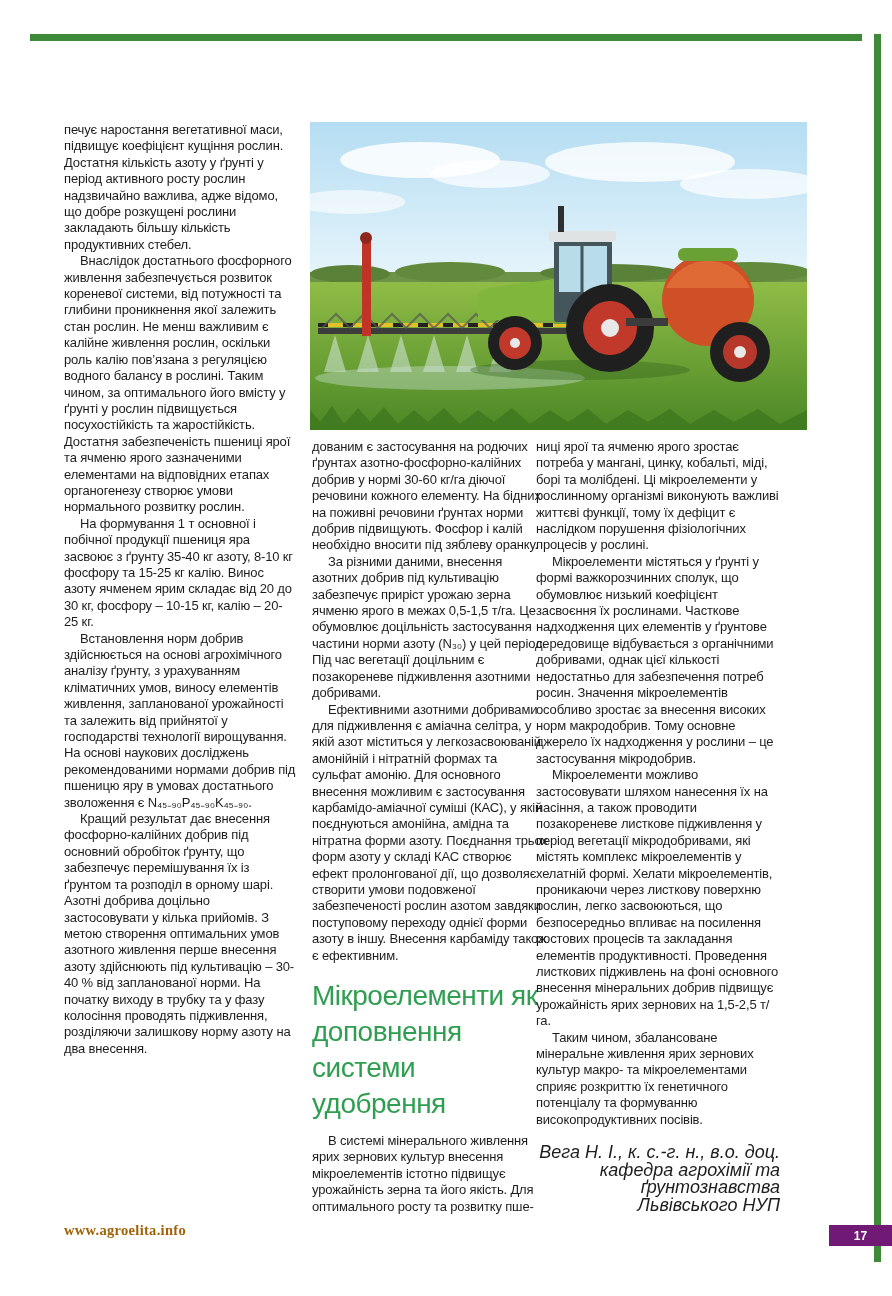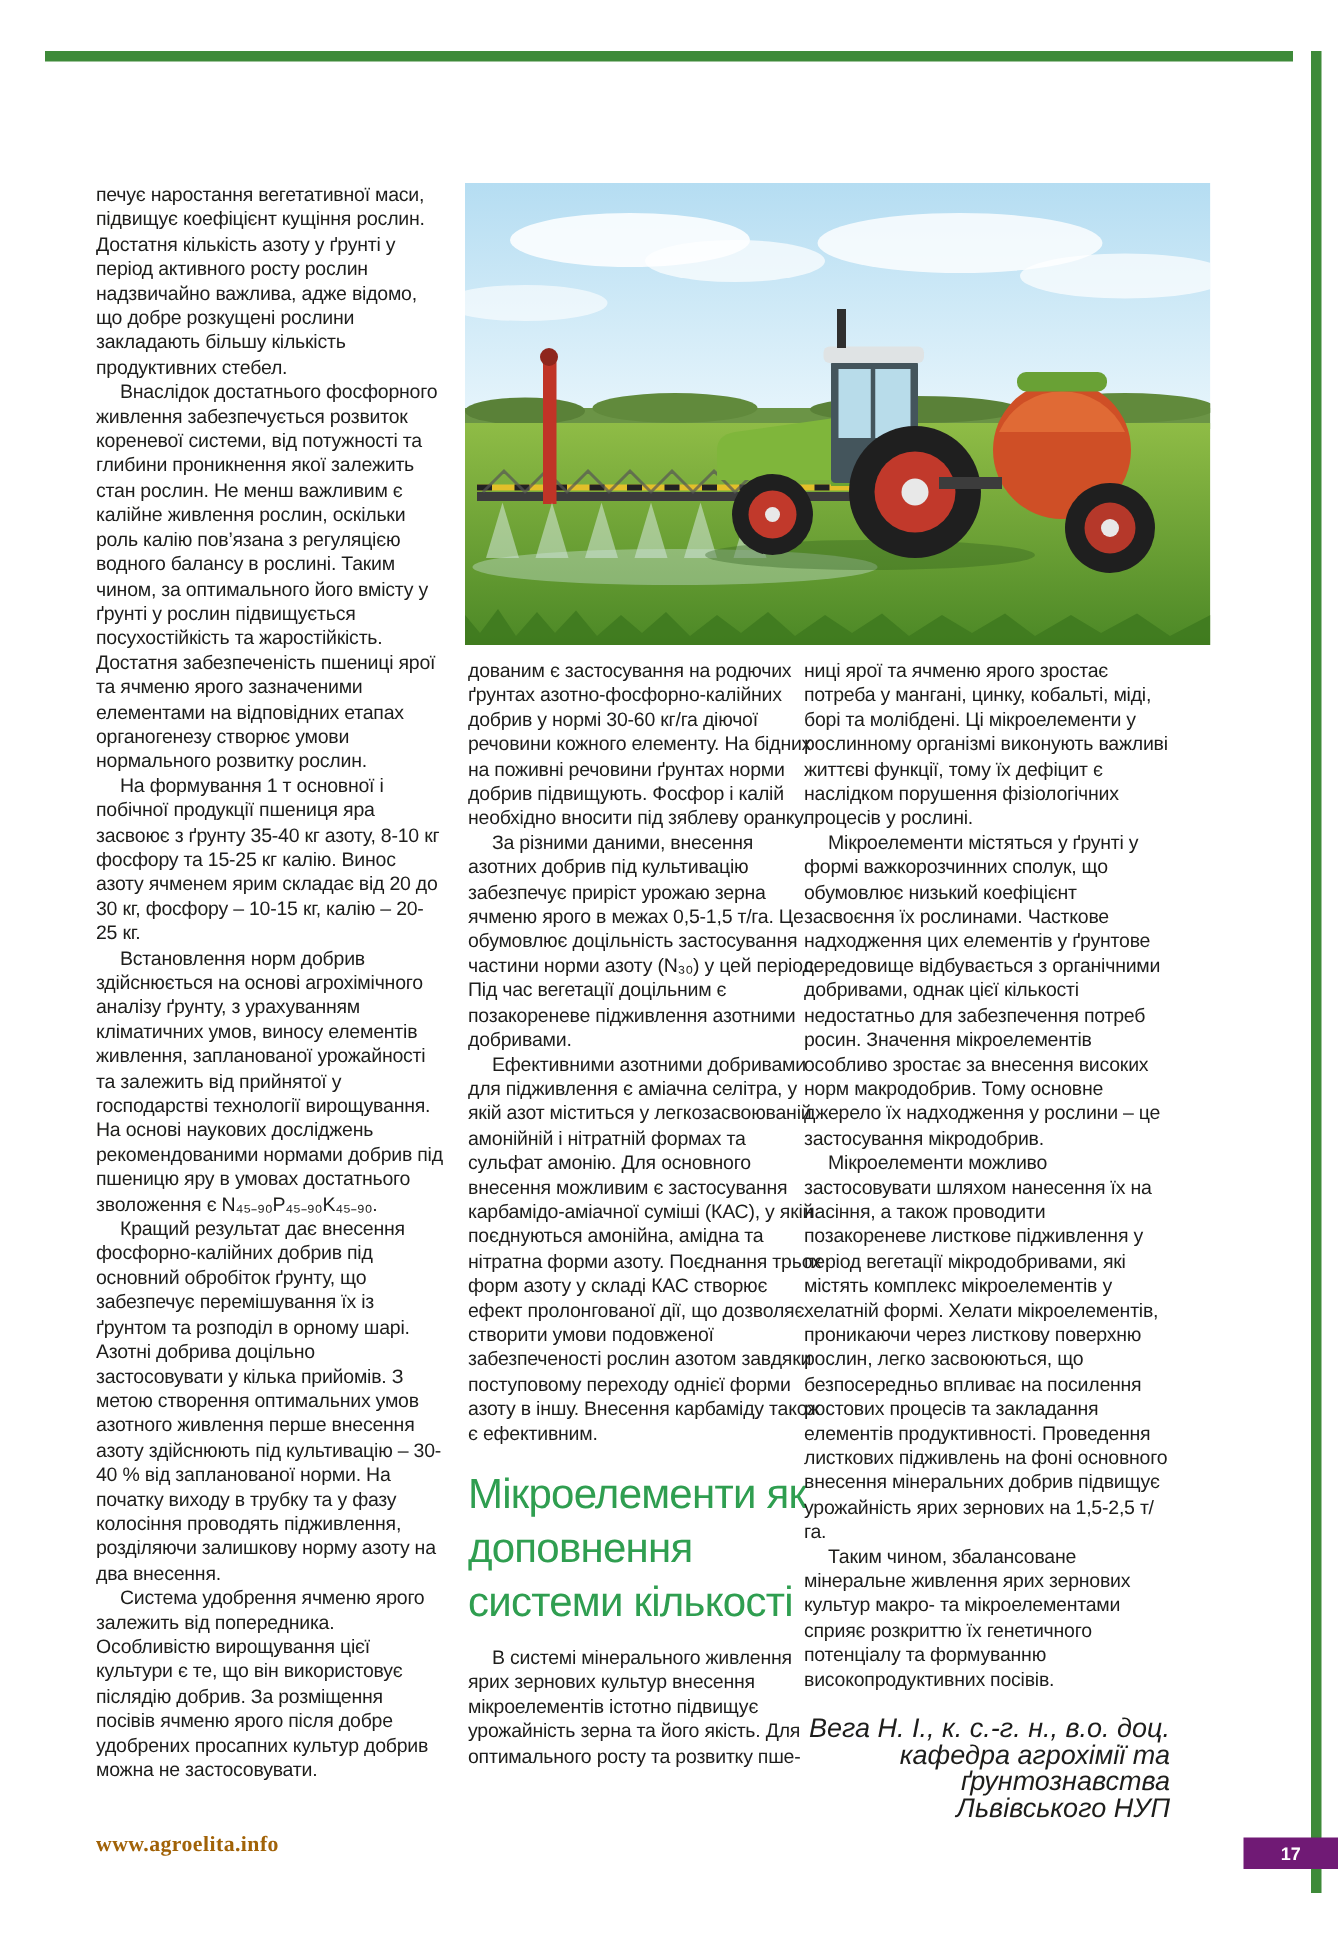--- a/index.html
+++ b/index.html
@@ -30,21 +30,20 @@
 
   <div class="top-rule"></div>
   <div class="edge-rule"></div>
 
   <div class="col col1">
     <p class="body cont">печує наростання вегетативної маси, підвищує коефіцієнт кущіння рослин. Достатня кількість азоту у ґрунті у період активного росту рослин надзвичайно важлива, адже відомо, що добре розкущені рослини закладають більшу кількість продуктивних стебел.</p>
     <p class="body">Внаслідок достатнього фосфорного живлення забезпечується розвиток кореневої системи, від потужності та глибини проникнення якої залежить стан рослин. Не менш важливим є калійне живлення рослин, оскільки роль калію пов’язана з регуляцією водного балансу в рослині. Таким чином, за оптимального його вмісту у ґрунті у рослин підвищується посухостійкість та жаростійкість. Достатня забезпеченість пшениці ярої та ячменю ярого зазначеними елементами на відповідних етапах органогенезу створює умови нормального розвитку рослин.</p>
     <p class="body">На формування 1 т основної і побічної продукції пшениця яра засвоює з ґрунту 35-40 кг азоту, 8-10 кг фосфору та 15-25 кг калію. Винос азоту ячменем ярим складає від 20 до 30 кг, фосфору – 10-15 кг, калію – 20-25 кг.</p>
     <p class="body">Встановлення норм добрив здійснюється на основі агрохімічного аналізу ґрунту, з урахуванням кліматичних умов, виносу елементів живлення, запланованої урожайності та залежить від прийнятої у господарстві технології вирощування. На основі наукових досліджень рекомендованими нормами добрив під пшеницю яру в умовах достатнього зволоження є N₄₅₋₉₀P₄₅₋₉₀K₄₅₋₉₀.</p>
     <p class="body">Кращий результат дає внесення фосфорно-калійних добрив під основний обробіток ґрунту, що забезпечує перемішування їх із ґрунтом та розподіл в орному шарі. Азотні добрива доцільно застосовувати у кілька прийомів. З метою створення оптимальних умов азотного живлення перше внесення азоту здійснюють під культивацію – 30-40 % від запланованої норми. На початку виходу в трубку та у фазу колосіння проводять підживлення, розділяючи залишкову норму азоту на два внесення.</p>
-    <p class="body">Система удобрення ячменю ярого залежить від попередника. Особливістю вирощування цієї культури є те, що він використовує післядію добрив. За розміщення посівів ячменю ярого після добре удобрених просапних культур добрив можна не застосовувати.</p>
   </div>
 
   <div class="photo">
     <svg width="497" height="308" viewBox="0 0 497 308" xmlns="http://www.w3.org/2000/svg">
       <defs>
         <linearGradient id="skyG" x1="0" y1="0" x2="0" y2="1">
           <stop offset="0" stop-color="#b5ddf2"></stop>
           <stop offset="1" stop-color="#e9f6fc"></stop>
         </linearGradient>
         <linearGradient id="fieldG" x1="0" y1="0" x2="0" y2="1">
@@ -121,21 +120,21 @@
       <g>
         <path d="M0,308 L0,288 L10,300 L22,284 L34,302 L48,286 L60,300 L74,285 L88,302 L104,288 L118,300 L134,286 L150,302 L168,288 L184,300 L202,286 L220,302 L240,288 L258,300 L278,287 L296,302 L318,288 L338,300 L360,287 L380,302 L404,288 L424,300 L448,287 L470,302 L497,288 L497,308 Z" fill="#3f7a1f" opacity="0.9"></path>
       </g>
     </svg>
   </div>
 
   <div class="col col2">
     <p class="body cont">дованим є застосування на родючих ґрунтах азотно-фосфорно-калійних добрив у нормі 30-60 кг/га діючої речовини кожного елементу. На бідних на поживні речовини ґрунтах норми добрив підвищують. Фосфор і калій необхідно вносити під зяблеву оранку.</p>
     <p class="body">За різними даними, внесення азотних добрив під культивацію забезпечує приріст урожаю зерна ячменю ярого в межах 0,5-1,5 т/га. Це обумовлює доцільність застосування частини норми азоту (N₃₀) у цей період. Під час вегетації доцільним є позакореневе підживлення азотними добривами.</p>
     <p class="body">Ефективними азотними добривами для підживлення є аміачна селітра, у якій азот міститься у легкозасвоюваній амонійній і нітратній формах та сульфат амонію. Для основного внесення можливим є застосування карбамідо-аміачної суміші (КАС), у якій поєднуються амонійна, амідна та нітратна форми азоту. Поєднання трьох форм азоту у складі КАС створює ефект пролонгованої дії, що дозволяє створити умови подовженої забезпеченості рослин азотом завдяки поступовому переходу однієї форми азоту в іншу. Внесення карбаміду також є ефективним.</p>
-    <h2 class="section">Мікроелементи як доповнення системи кількості</h2>
+    <h2 class="section">Мікроелементи як доповнення системи удобрення</h2>
     <p class="body">В системі мінерального живлення ярих зернових культур внесення мікроелементів істотно підвищує урожайність зерна та його якість. Для оптимального росту та розвитку пше-</p>
   </div>
 
   <div class="col col3">
     <p class="body cont">ниці ярої та ячменю ярого зростає потреба у мангані, цинку, кобальті, міді, борі та молібдені. Ці мікроелементи у рослинному організмі виконують важливі життєві функції, тому їх дефіцит є наслідком порушення фізіологічних процесів у рослині.</p>
     <p class="body">Мікроелементи містяться у ґрунті у формі важкорозчинних сполук, що обумовлює низький коефіцієнт засвоєння їх рослинами. Часткове надходження цих елементів у ґрунтове середовище відбувається з органічними добривами, однак цієї кількості недостатньо для забезпечення потреб росин. Значення мікроелементів особливо зростає за внесення високих норм макродобрив. Тому основне джерело їх надходження у рослини – це застосування мікродобрив.</p>
     <p class="body">Мікроелементи можливо застосовувати шляхом нанесення їх на насіння, а також проводити позакореневе листкове підживлення у період вегетації мікродобривами, які містять комплекс мікроелементів у хелатній формі. Хелати мікроелементів, проникаючи через листкову поверхню рослин, легко засвоюються, що безпосередньо впливає на посилення ростових процесів та закладання елементів продуктивності. Проведення листкових підживлень на фоні основного внесення мінеральних добрив підвищує урожайність ярих зернових на 1,5-2,5 т/га.</p>
     <p class="body">Таким чином, збалансоване мінеральне живлення ярих зернових культур макро- та мікроелементами сприяє розкриттю їх генетичного потенціалу та формуванню високопродуктивних посівів.</p>
     <div class="credit">
       <p>Вега Н. І., к. с.-г. н., в.о. доц.</p>

